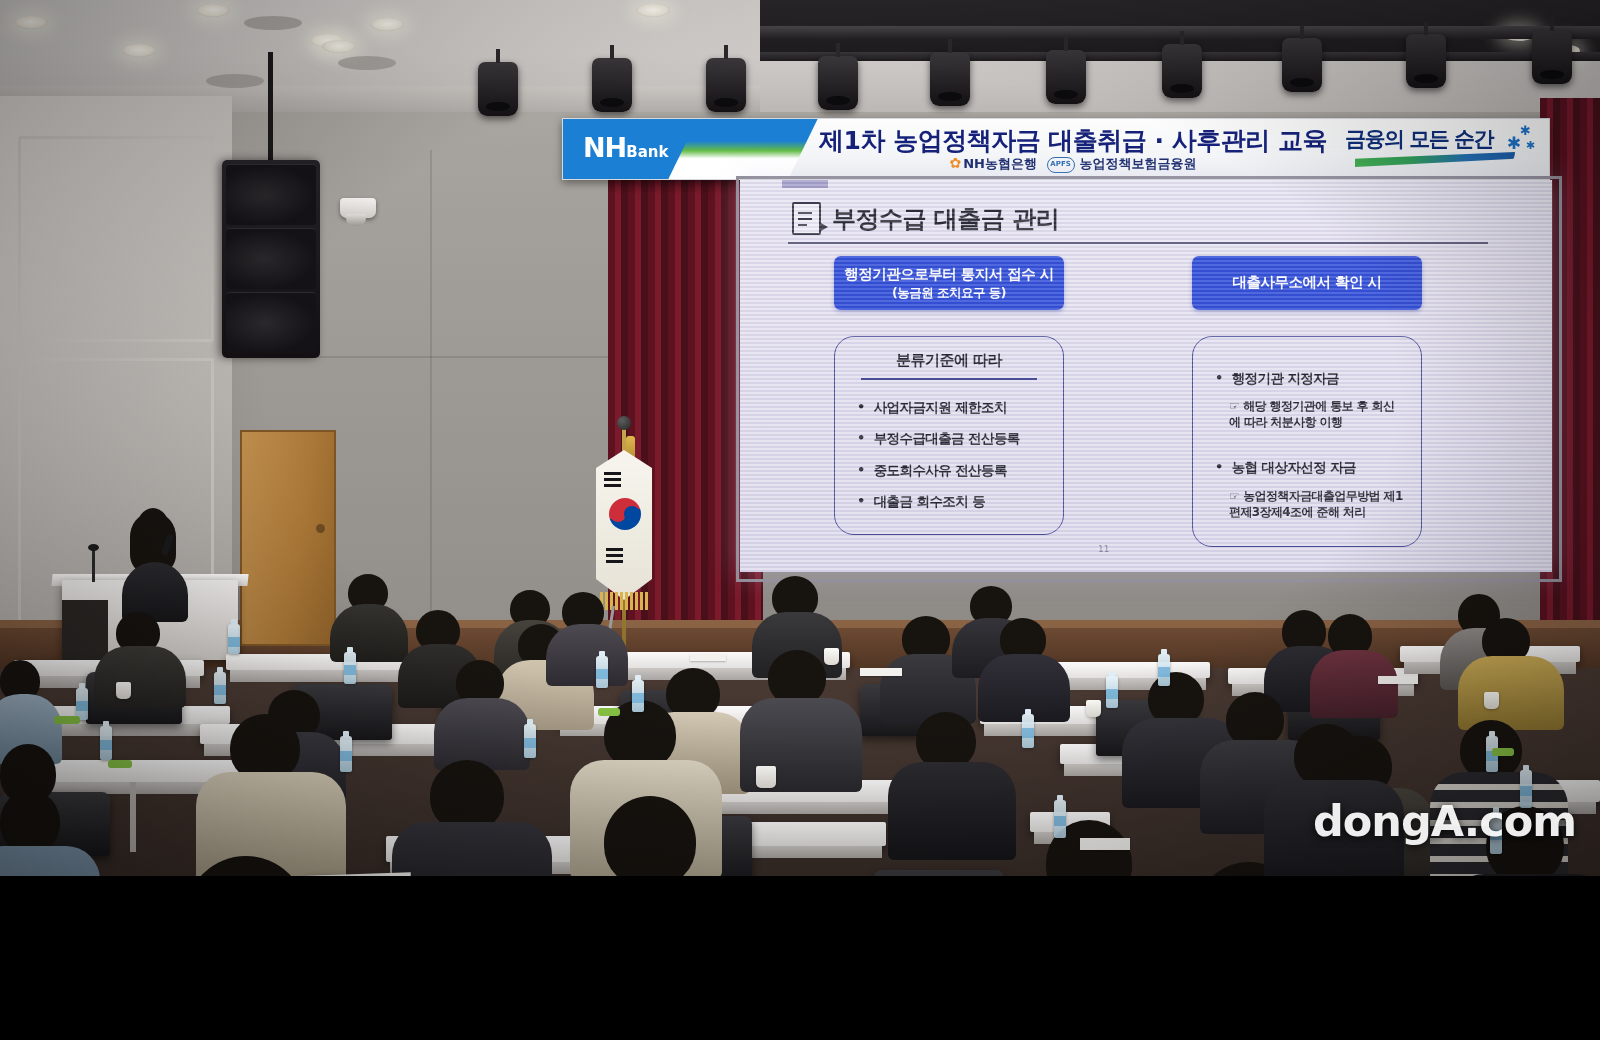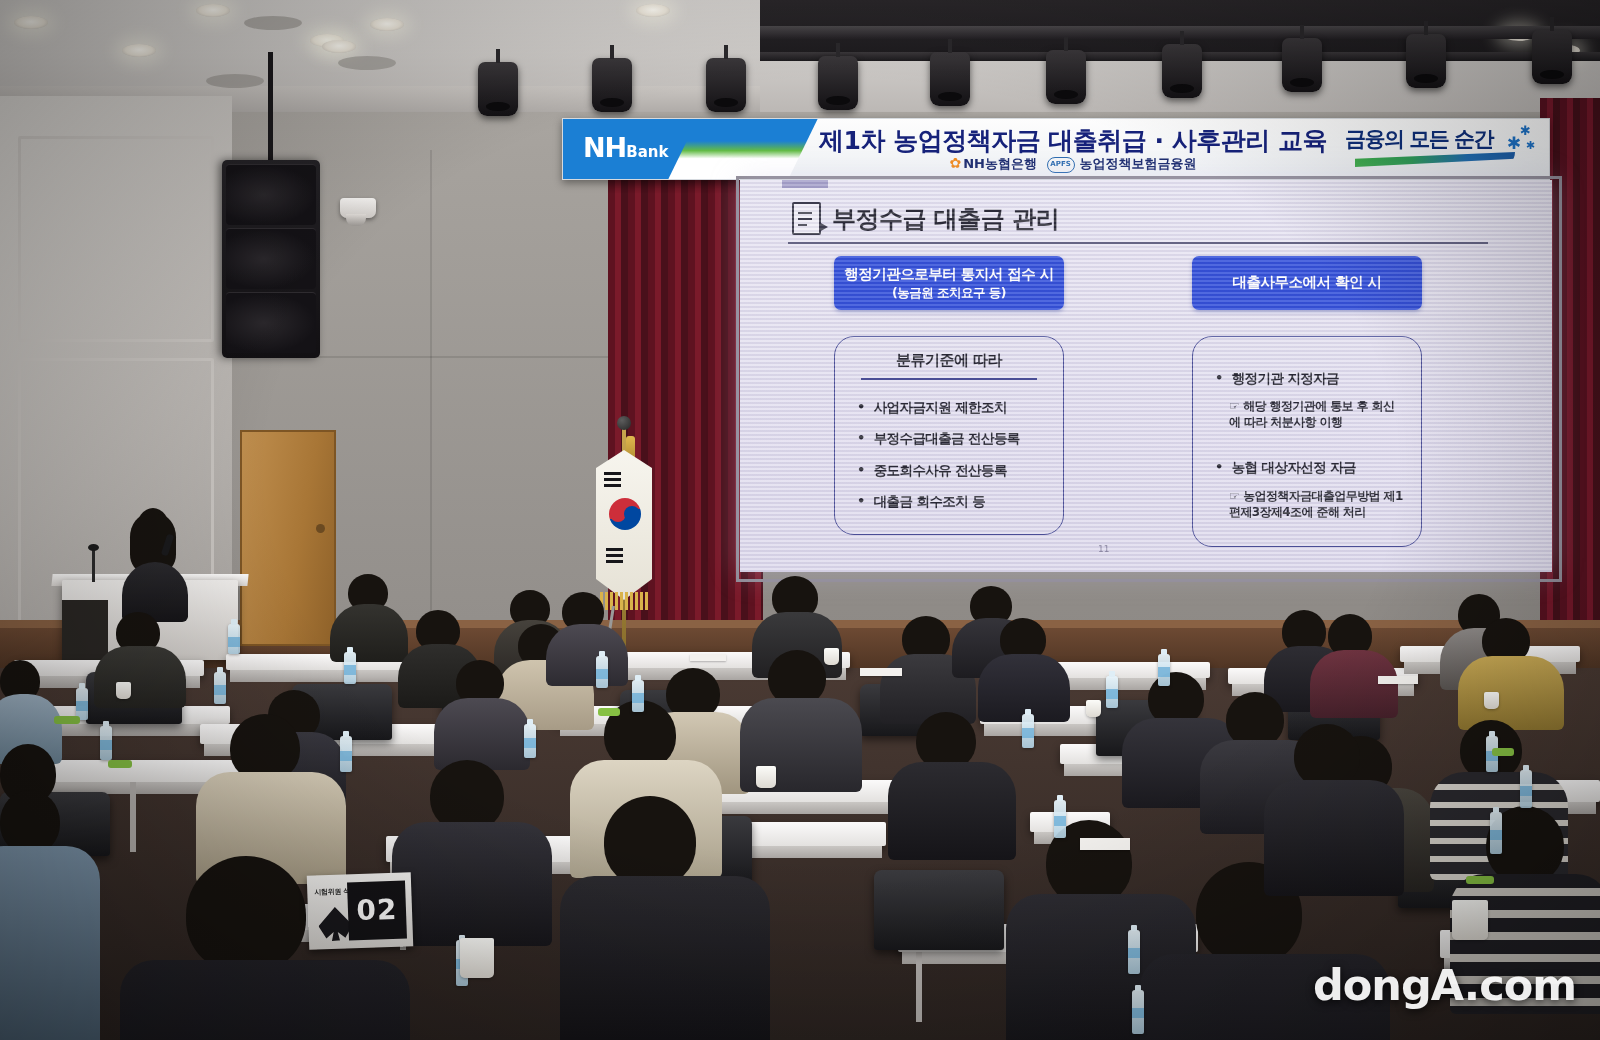--- a/index.html
+++ b/index.html
@@ -1,17 +1,17 @@
 <!DOCTYPE html>
 <html><head>
 <meta charset="utf-8">
 <style>
   html,body{margin:0;padding:0;background:#000;}
   body{font-family:"DejaVu Sans","Liberation Sans",sans-serif;}
-  #stage{position:relative;width:1600px;height:1040px;overflow:hidden;background:#d946ef;}
+  #stage{position:relative;width:1600px;height:876px;overflow:hidden;background:#d946ef;}
 
   
   .ceiling{position:absolute;left:0;top:0;width:1600px;height:120px;
     background:linear-gradient(180deg,#d8d5d2 0%,#cfccc9 45%,#b9b5b2 100%);}
   .ceiling-step{position:absolute;left:0;top:86px;width:760px;height:34px;
     background:linear-gradient(180deg,#c9c5c1,#a8a4a1);}
   .ceiling-dark{position:absolute;left:760px;top:0;width:840px;height:58px;
     background:linear-gradient(180deg,#2a272a,#1d1b1e);}
   .wall-back{position:absolute;left:0;top:112px;width:1600px;height:520px;
     background:linear-gradient(180deg,#a9a5a0 0%,#9b9792 40%,#8e8a86 100%);}

